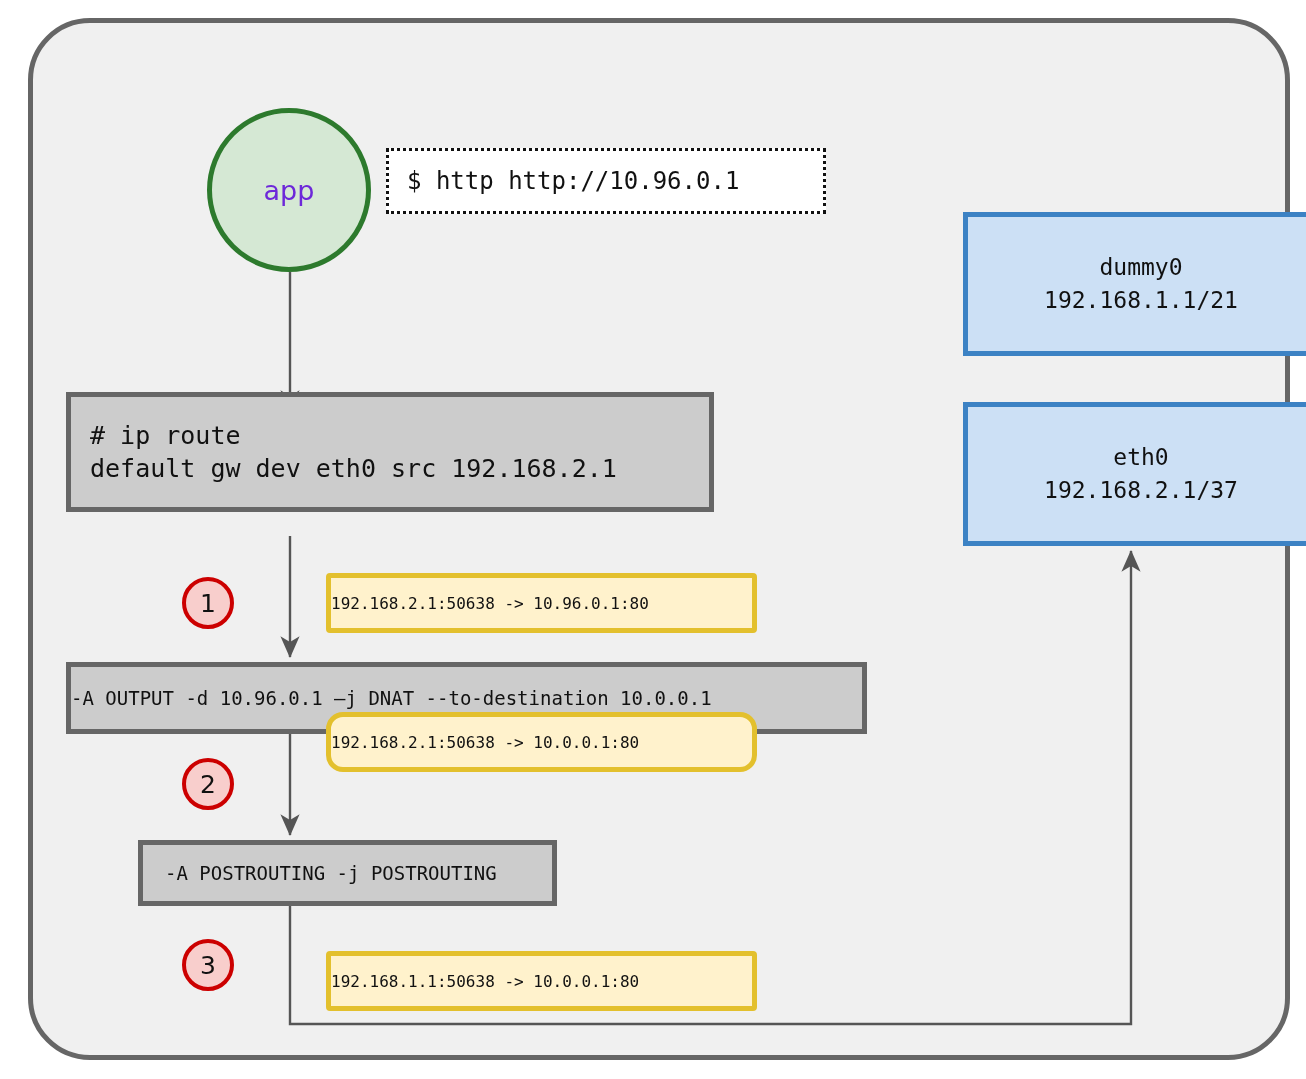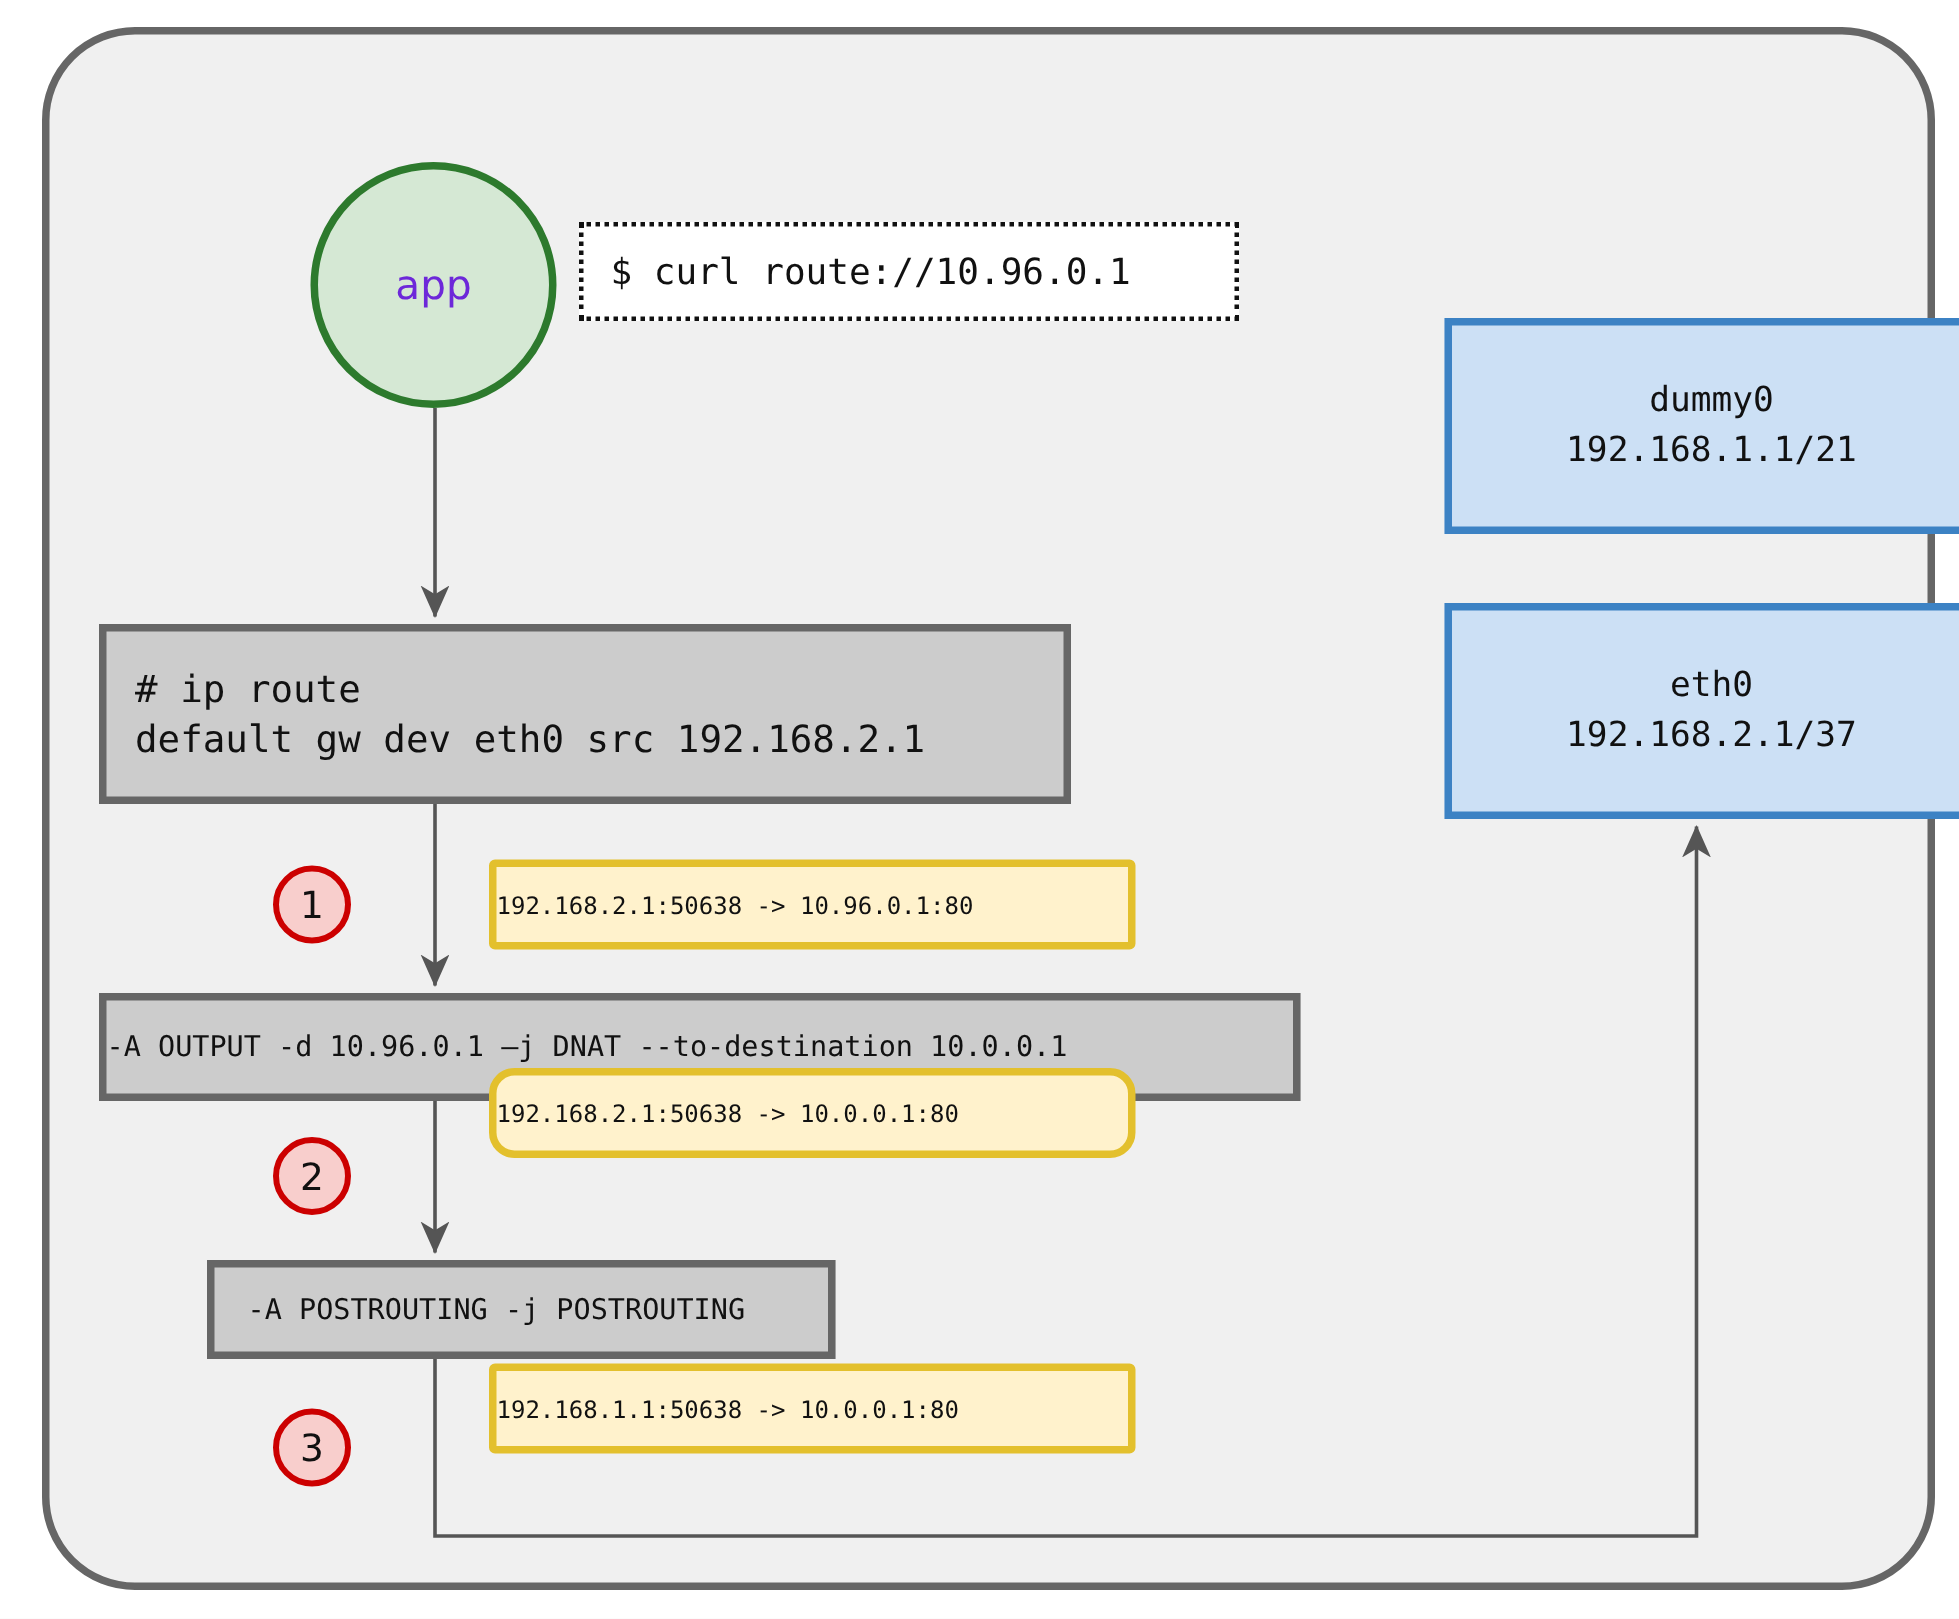--- a/index.html
+++ b/index.html
@@ -49,37 +49,37 @@
   .gray-box{
     position:absolute;box-sizing:border-box;
     background:#cccccc;
     border:5px solid #666666;
     display:flex;align-items:center;
     color:#111111;
   }
   .gray-box.multi{flex-direction:column;align-items:flex-start;justify-content:center;}
   .gray-box .ln{display:block;white-space:pre;}
 
-  #box-iproute{left:66px;top:416px;width:648px;height:120px;padding-left:19px;font-size:25px;line-height:33px;}
+  #box-iproute{left:66px;top:392px;width:648px;height:120px;padding-left:19px;font-size:25px;line-height:33px;}
   #box-output  {left:66px;top:662px;width:801px;height:72px;font-size:19px;}
   #box-postrt  {left:138px;top:840px;width:419px;height:66px;padding-left:22px;font-size:19px;}
 
   
   .pkt-box{
     position:absolute;box-sizing:border-box;
     left:326px;width:431px;height:60px;
     background:#fff2cc;
     border:5px solid #e3c02d;
     border-radius:4px;
     display:flex;align-items:center;justify-content:flex-start;
     font-size:16px;color:#111111;
   }
   #pkt1{top:573px;}
   #pkt2{top:712px;border-radius:17px;}
-  #pkt3{top:909px;}
+  #pkt3{top:951px;}
 
   
   .step-circle{
     position:absolute;width:52px;height:52px;box-sizing:border-box;
     border-radius:50%;
     background:#f8cecc;
     border:4px solid #cc0000;
     display:flex;align-items:center;justify-content:center;
     font-family:"DejaVu Sans","Liberation Sans",sans-serif;
     font-size:25px;color:#111111;
@@ -123,21 +123,21 @@
     <path d="M290,734 L290,835" stroke="#555555" stroke-width="2.4" fill="none" marker-end="url(#ah)"></path>
 
     <path d="M290,906 L290,1024 L1131,1024 L1131,551" stroke="#555555" stroke-width="2.4" fill="none" marker-end="url(#ah)"></path>
   </svg>
 
   <div class="app-circle">
     <span>app</span>
   </div>
 
   <div class="curl-box">
-    <span>$ curl route://10.96.0.1</span>
+    <span>$ http http://10.96.0.1</span>
   </div>
 
   <div class="gray-box multi" id="box-iproute">
     <span class="ln"># ip route</span>
     <span class="ln">default gw dev eth0 src 192.168.2.1</span>
   </div>
 
   <div class="step-circle" id="step1">
     <span>1</span>
   </div>

